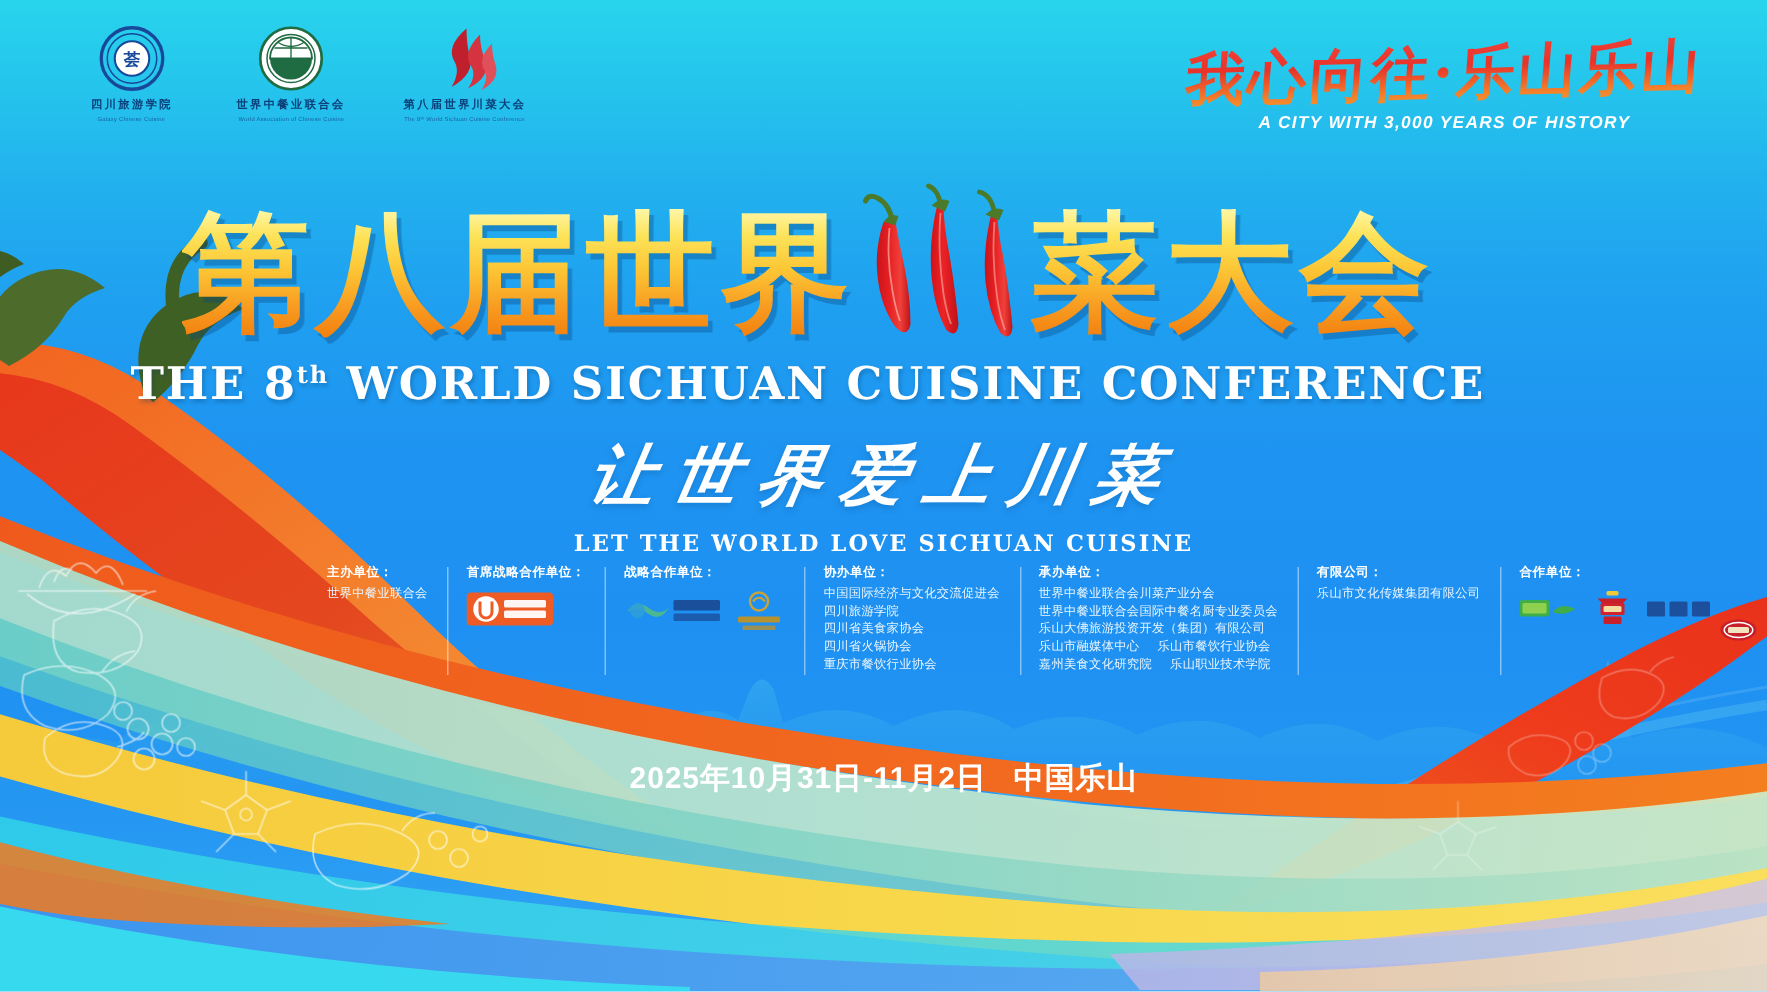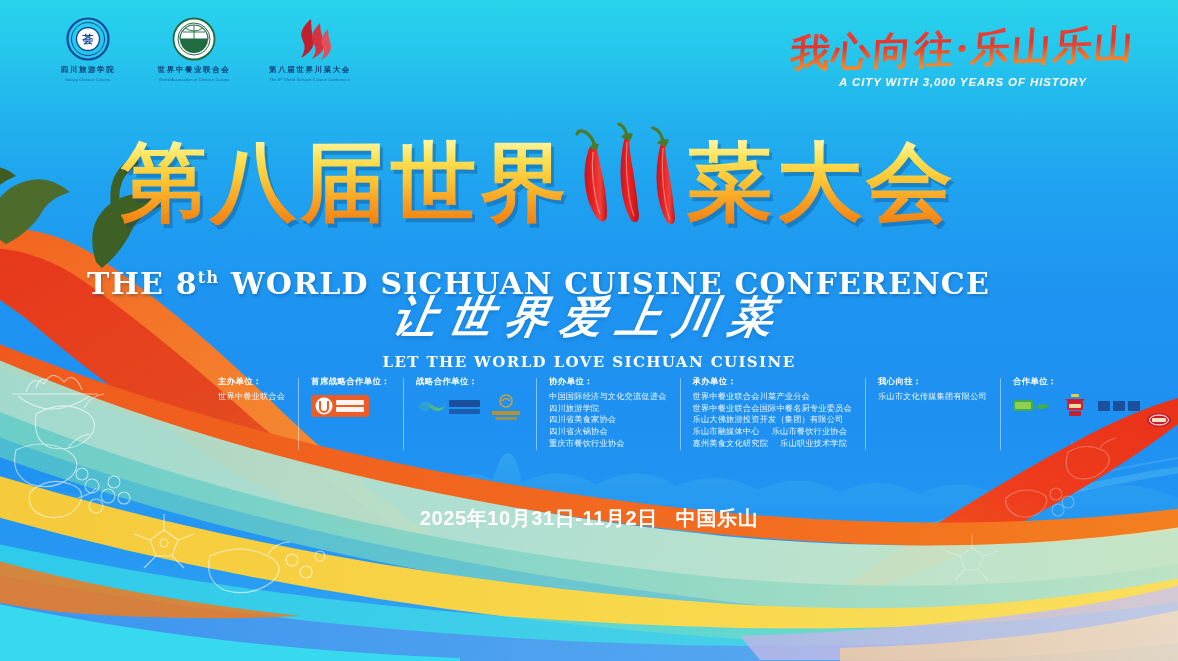--- a/index.html
+++ b/index.html
@@ -69,21 +69,21 @@
   .title-cn {
     font-size: 86px; font-weight: 700; line-height: 1;
     font-family: "DejaVu Serif", serif;
     background: linear-gradient(180deg,#fff7a8 0%,#fde257 22%,#fcc534 48%,#f89c21 76%,#f2800f 100%);
     -webkit-background-clip: text; background-clip: text; color: transparent;
     letter-spacing: 4px;
     filter: drop-shadow(3px 4px 0px rgba(10,70,130,.35));
   }
   .chili-trio { display: inline-block; width: 112px; height: 108px; position: relative; top: -6px; }
   .title-en {
-    margin-top: 30px; font-size: 30px; font-weight: 700; color: #ffffff;
+    margin-top: 3px; font-size: 30px; font-weight: 700; color: #ffffff;
     font-family: "DejaVu Serif", serif; letter-spacing: 1.2px;
     text-shadow: 1px 2px 3px rgba(6,60,110,.35);
   }
   .title-en sup { font-size: 16px; }
 
   
   .slogan { position: absolute; left: 0; top: 288px; width: 1178px; text-align: center; }
   .slogan-cn {
     font-size: 44px; color: #ffffff; font-weight: 700;
     font-family: "DejaVu Serif", serif;
@@ -455,21 +455,21 @@
     <div class="credit-col">
       <div class="credit-head">承办单位：</div>
       <div class="credit-line">世界中餐业联合会川菜产业分会</div>
       <div class="credit-line">世界中餐业联合会国际中餐名厨专业委员会</div>
       <div class="credit-line">乐山大佛旅游投资开发（集团）有限公司</div>
       <div class="credit-line">乐山市融媒体中心<span class="gap"></span>乐山市餐饮行业协会</div>
       <div class="credit-line">嘉州美食文化研究院<span class="gap"></span>乐山职业技术学院</div>
     </div>
 
     <div class="credit-col">
-      <div class="credit-head">我心向往：</div>
+      <div class="credit-head">有限公司：</div>
       <div class="credit-line">乐山市文化传媒集团有限公司</div>
     </div>
 
     <div class="credit-col">
       <div class="credit-head">合作单位：</div>
       <div class="credit-logos stack">
         <div class="row">
           <div class="slogo">
             <svg width="40" height="16" viewBox="0 0 40 16">
               <rect x="0" y="2" width="20" height="11" rx="2" fill="#3fae49"></rect>

